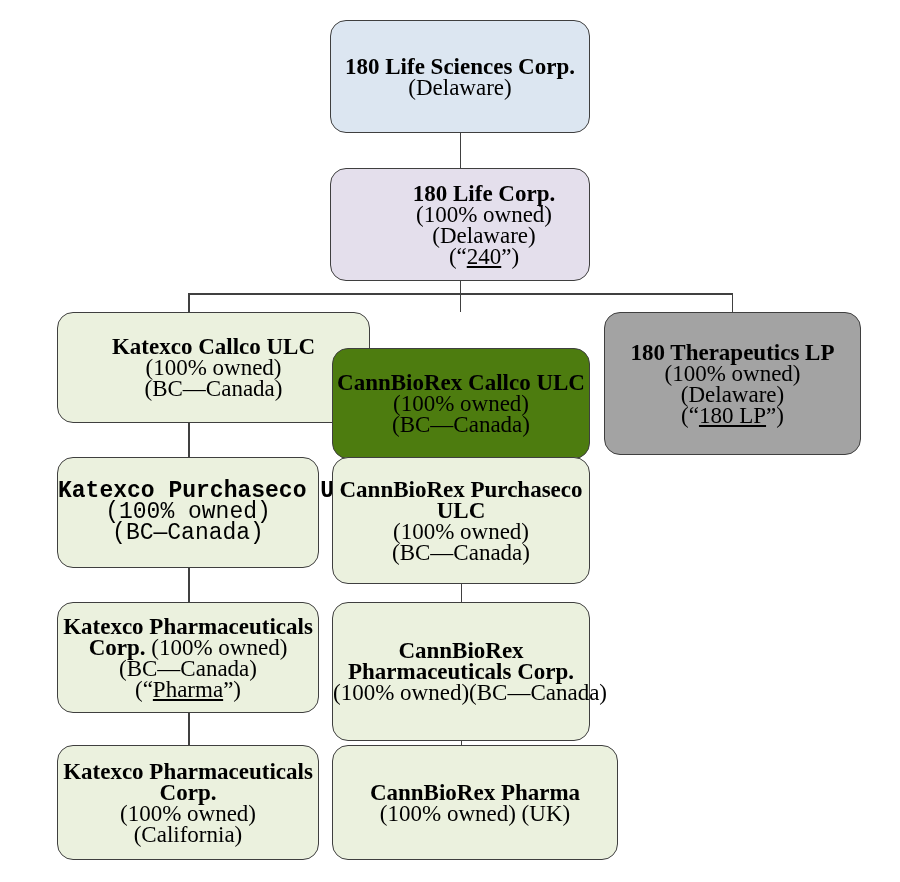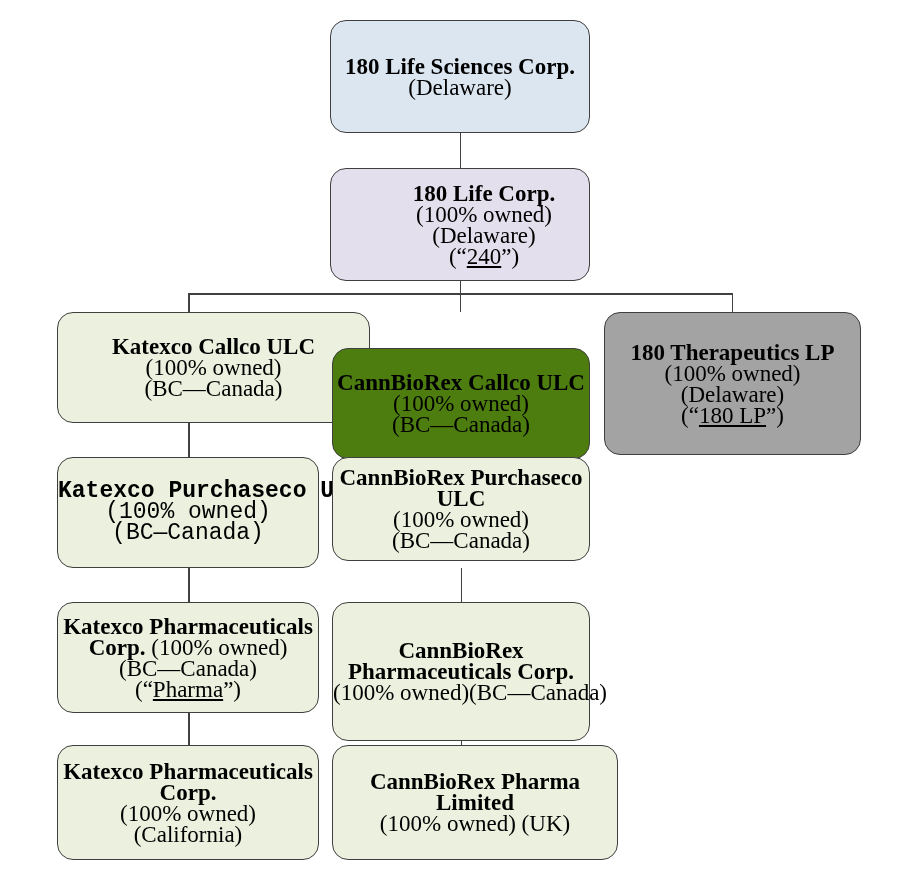--- a/index.html
+++ b/index.html
@@ -102,21 +102,21 @@
   </div>
 
   <div class="node" style="left: 57px; top: 457px; width: 262px; height: 111px; background: rgb(235, 241, 222); font-family: Liberation Mono, monospace;">
     <div class="node-content">
         <div class="node-line"><span class="b">Katexco Purchaseco ULC</span></div>
         <div class="node-line"><span>(100% owned)</span></div>
         <div class="node-line"><span>(BC—Canada)</span></div>
       </div>
   </div>
 
-  <div class="node" style="left: 332px; top: 457px; width: 258px; height: 104px; background: rgb(235, 241, 222);">
+  <div class="node" style="left: 332px; top: 457px; width: 258px; height: 127px; background: rgb(235, 241, 222);">
     <div class="node-content">
         <div class="node-line"><span class="b">CannBioRex Purchaseco</span></div>
         <div class="node-line"><span class="b">ULC</span></div>
         <div class="node-line"><span>(100% owned)</span></div>
         <div class="node-line"><span>(BC—Canada)</span></div>
       </div>
   </div>
 
   <div class="node" style="left: 57px; top: 602px; width: 262px; height: 111px; background: rgb(235, 241, 222);">
     <div class="node-content">
@@ -140,18 +140,17 @@
         <div class="node-line"><span class="b">Katexco Pharmaceuticals</span></div>
         <div class="node-line"><span class="b">Corp.</span></div>
         <div class="node-line"><span>(100% owned)</span></div>
         <div class="node-line"><span>(California)</span></div>
       </div>
   </div>
 
   <div class="node" style="left: 332px; top: 745px; width: 286px; height: 115px; background: rgb(235, 241, 222);">
     <div class="node-content">
         <div class="node-line"><span class="b">CannBioRex Pharma</span></div>
-        <div class="node-line"><span class="b">Limited</span></div>
         <div class="node-line"><span>(100% owned) (UK)</span></div>
       </div>
   </div>
 
 </div>
 
 </body></html>

